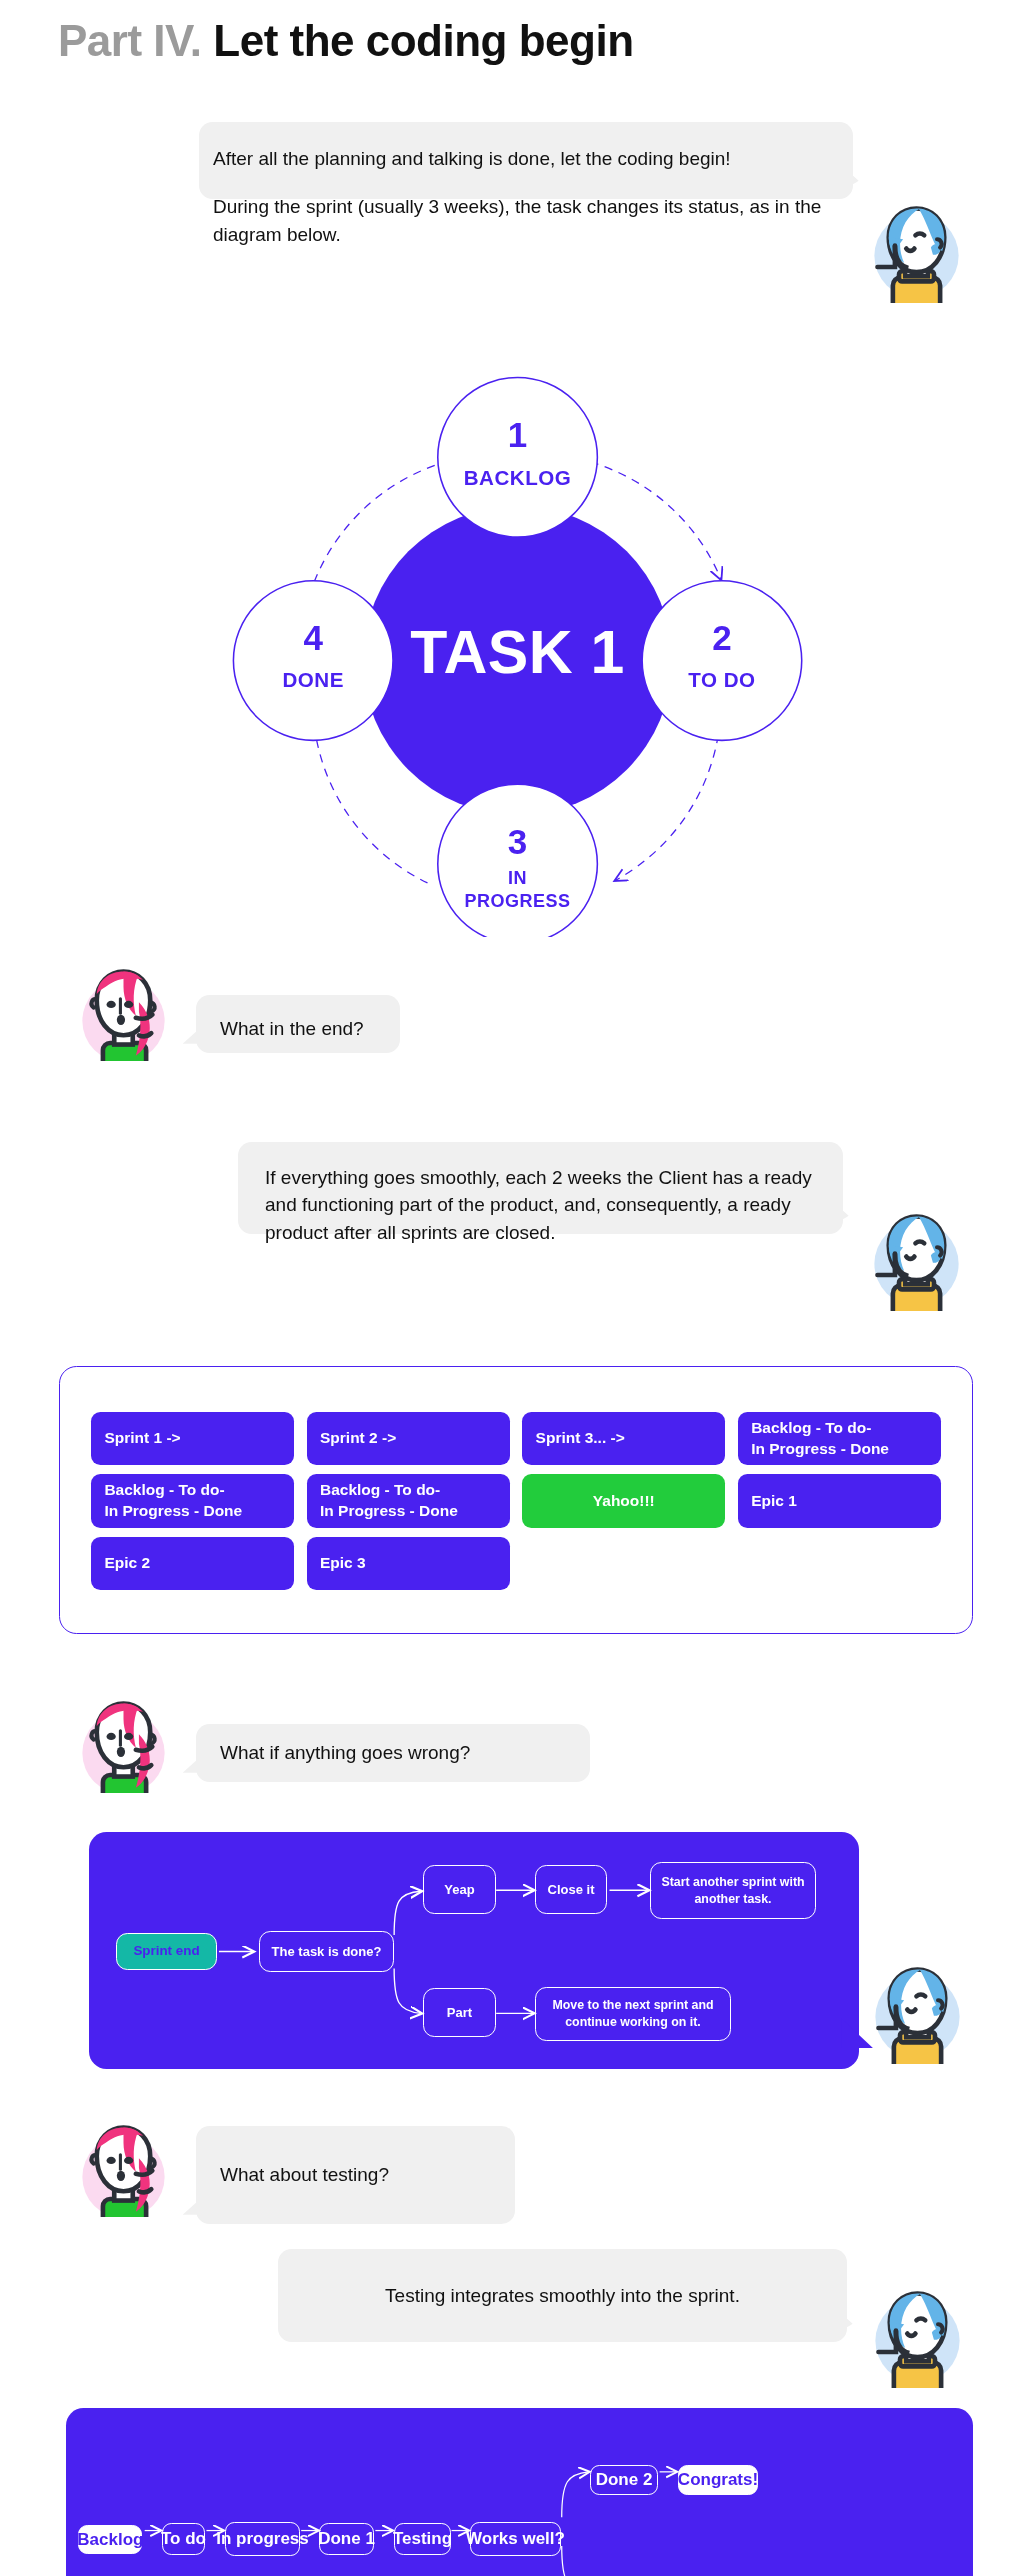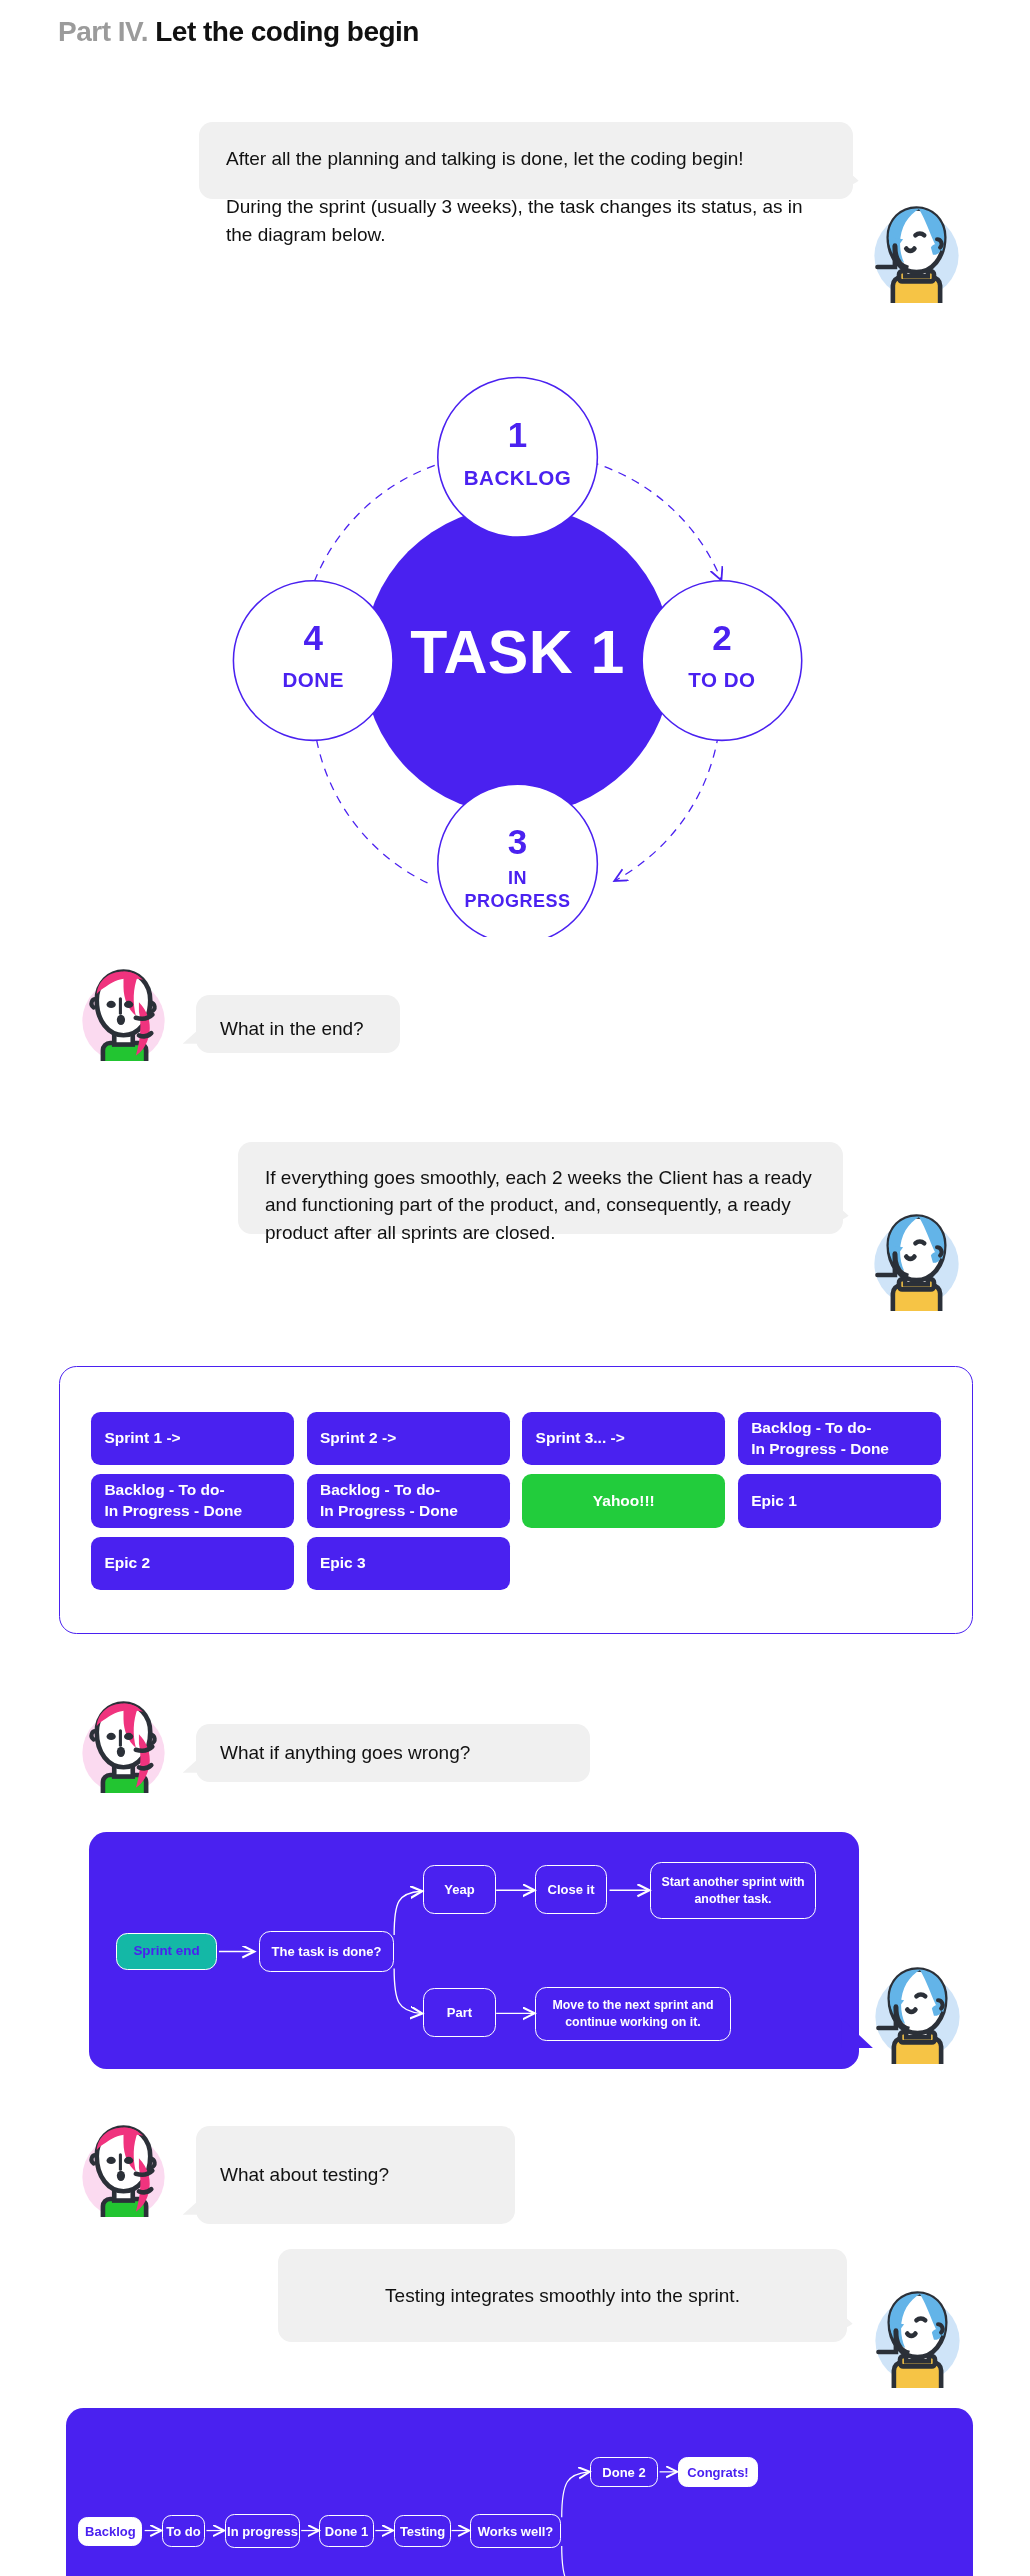--- a/index.html
+++ b/index.html
@@ -6,21 +6,21 @@
   body {
     width:1031px; height:2663px;
     background:#ffffff;
     font-family:"Liberation Sans", sans-serif;
     position:relative;
     overflow:hidden;
   }
   
   .title {
     position:absolute; left:58px; top:15.5px;
-    font-size:28px; font-weight:bold; letter-spacing:-0.5px;
+    font-size:44px; font-weight:bold; letter-spacing:-0.5px;
     white-space:nowrap;
   }
   .title .part { color:#9b9b9b; }
   .title .rest { color:#111111; }
 
   
   .bubble {
     position:absolute;
     background:#f0f0f0;
     border-radius:13.4px;
@@ -102,37 +102,38 @@
     display:flex; align-items:center; justify-content:center;
     text-align:center;
     padding:4.1px 8.2px;
   }
   .node.filled { background:#14b8a6; color:#4a21f0; border-color:#ffffff; }
   .nodeS {
     position:absolute;
     border:1.5px solid #ffffff;
     border-radius:9.3px;
     color:#ffffff;
-    font-size:13px;
+    font-size:17px;
     font-weight:bold;
     display:flex; align-items:center; justify-content:center;
     text-align:center; white-space:nowrap;
     padding:3.1px 6.2px;
+    margin-top:8px;
   }
   .nodeS.filled { background:#ffffff; color:#4a21f0; }
 </style>
 </head>
 <body>
 
 <div class="title">
   <span class="part">Part IV.</span>
   <span class="rest">Let the coding begin</span>
 </div>
 
-<div class="bubble" style="left:199px; top:122px; width:654px; height:77px; padding:23px 27px;">
+<div class="bubble" style="left:199px; top:122px; width:654px; height:77px; padding:23px 14px;">
   <p>After all the planning and talking is done, let the coding begin!</p>
   <p>During the sprint (usually 3 weeks), the task changes its status, as in the diagram below.</p>
   <div class="tail-r"></div>
 </div>
 
 <div class="avatar" style="left:860px; top:190px;">
   <svg width="113" height="113" viewBox="0 0 220 220">
     <circle cx="110" cy="128" r="82" fill="#cfe4f8"></circle>
     <rect x="64" y="170" width="92" height="70" rx="16" fill="#f6c445" stroke="#2b3038" stroke-width="9"></rect>
     <rect x="76" y="158" width="68" height="20" rx="6" fill="#f6c445" stroke="#2b3038" stroke-width="9"></rect>

